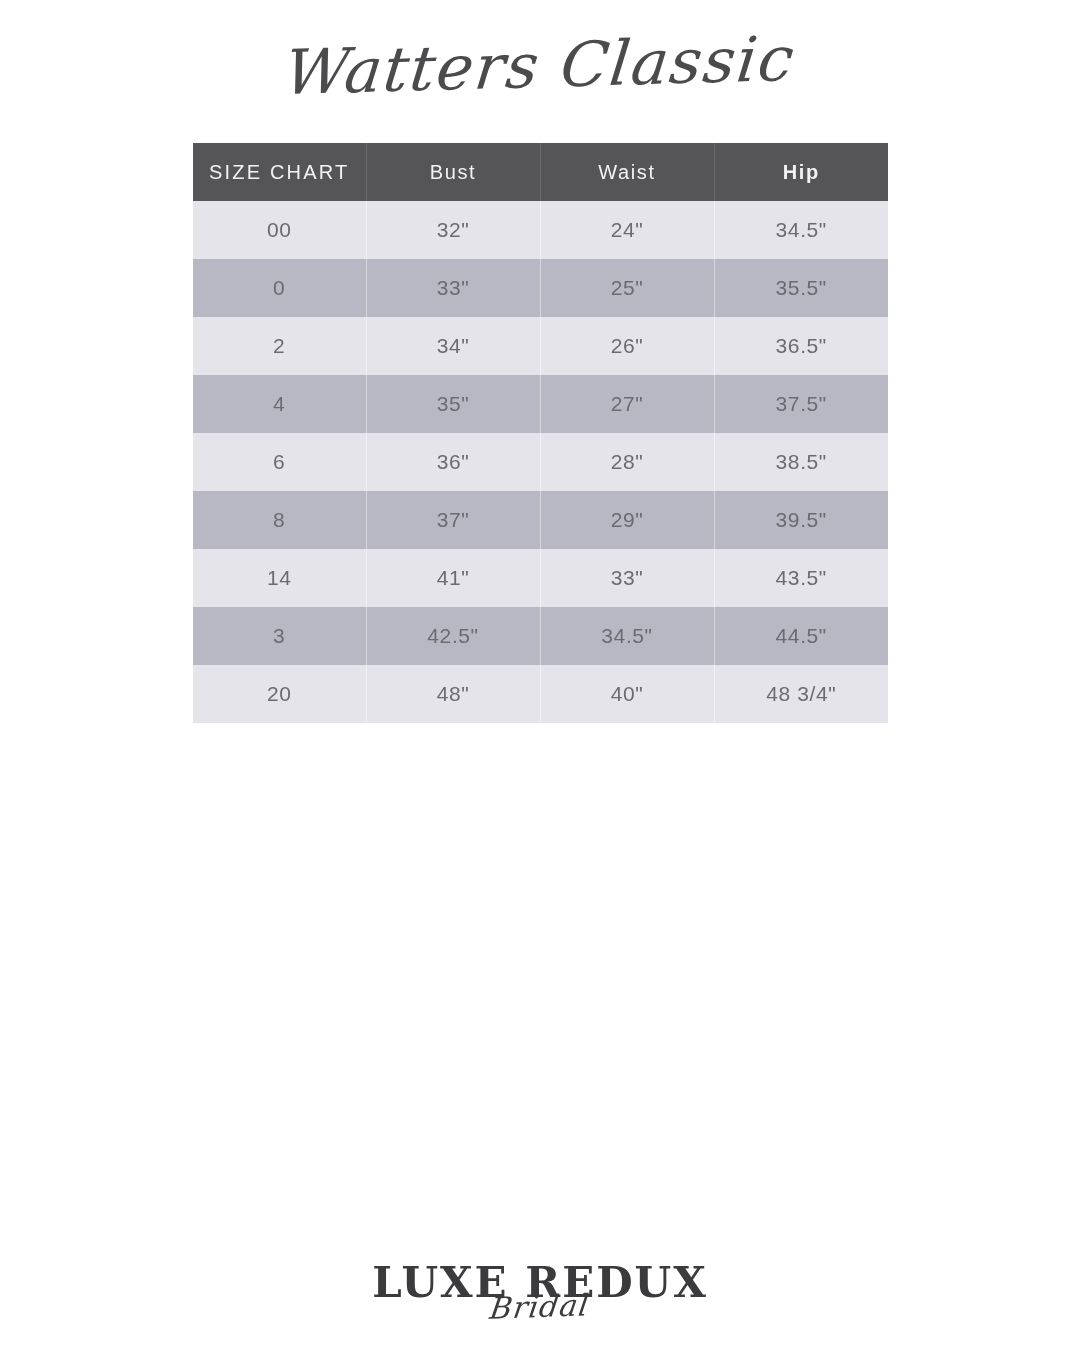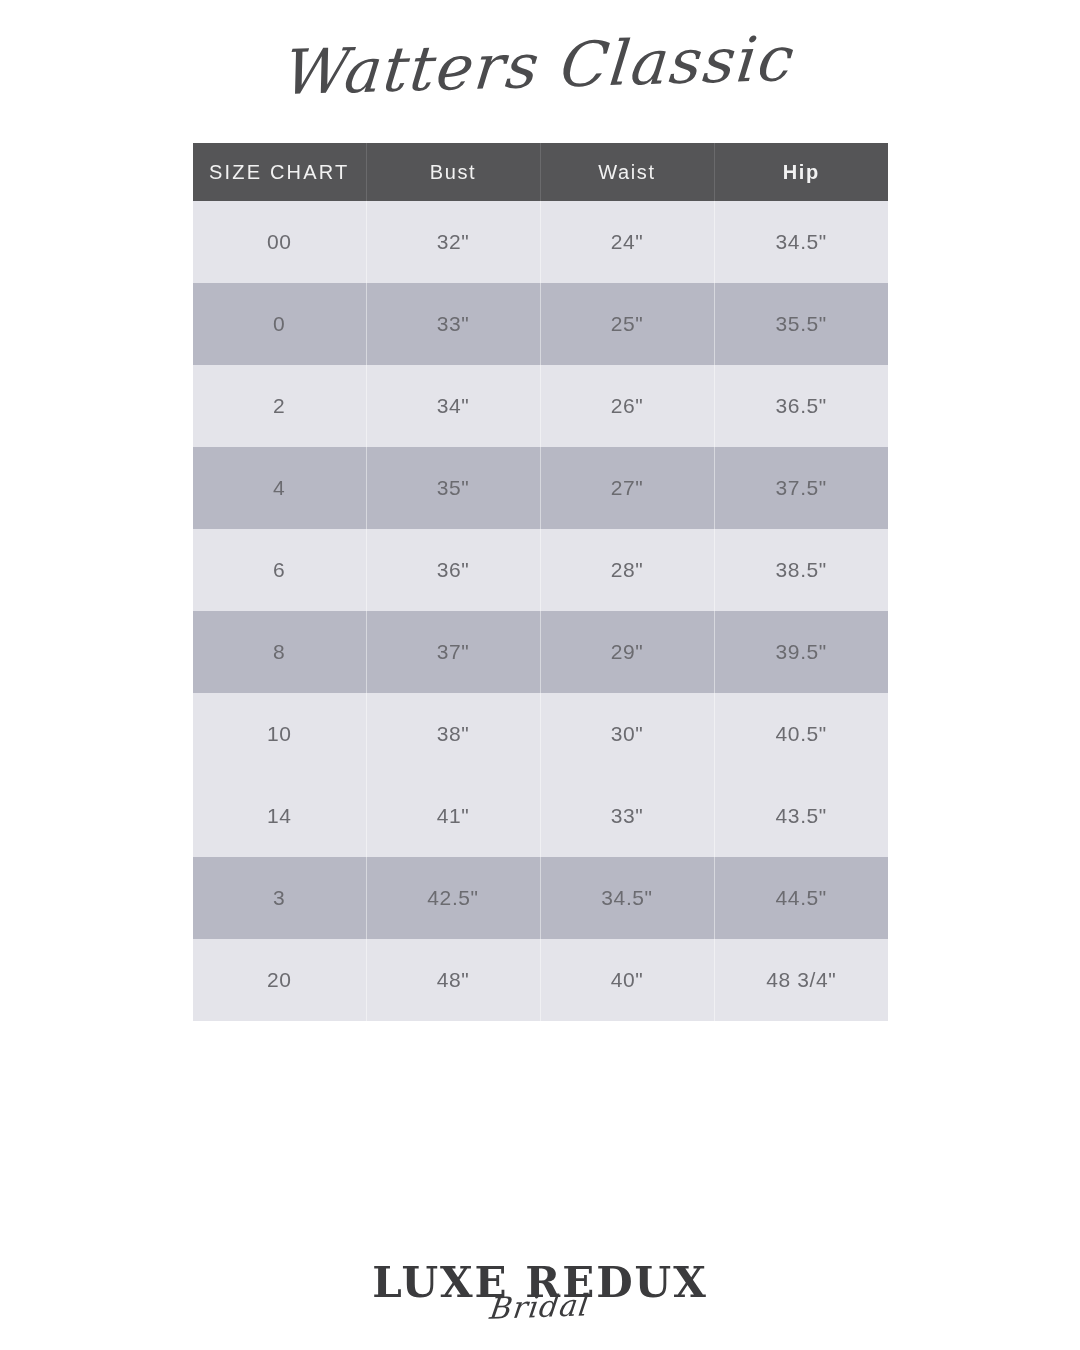--- a/index.html
+++ b/index.html
@@ -69,21 +69,21 @@
 
   .chart tbody td {
     height: 58px;
     font-size: 21px;
     font-weight: 400;
     color: #6b6b70;
     text-align: center;
     vertical-align: middle;
     letter-spacing: 0.6px;
     border-right: 1px solid rgba(255,255,255,0.45);
-    padding: 12px;
+    padding: 0;
   }
   .chart tbody td:last-child { border-right: none; }
 
   .chart tbody tr.band-light td { background: #e4e4ea; }
   .chart tbody tr.band-dark  td { background: #b7b8c4; }
 
   
   .footer-logo {
     position: absolute;
     left: 0;
@@ -171,26 +171,20 @@
         <td>28"</td>
         <td>38.5"</td>
       </tr>
       <tr class="band-dark">
         <td>8</td>
         <td>37"</td>
         <td>29"</td>
         <td>39.5"</td>
       </tr>
       <tr class="band-light">
-        <td>10</td>
-        <td>38"</td>
-        <td>30"</td>
-        <td>40.5"</td>
-      </tr>
-      <tr class="band-light">
         <td>14</td>
         <td>41"</td>
         <td>33"</td>
         <td>43.5"</td>
       </tr>
       <tr class="band-dark">
         <td>3</td>
         <td>42.5"</td>
         <td>34.5"</td>
         <td>44.5"</td>

